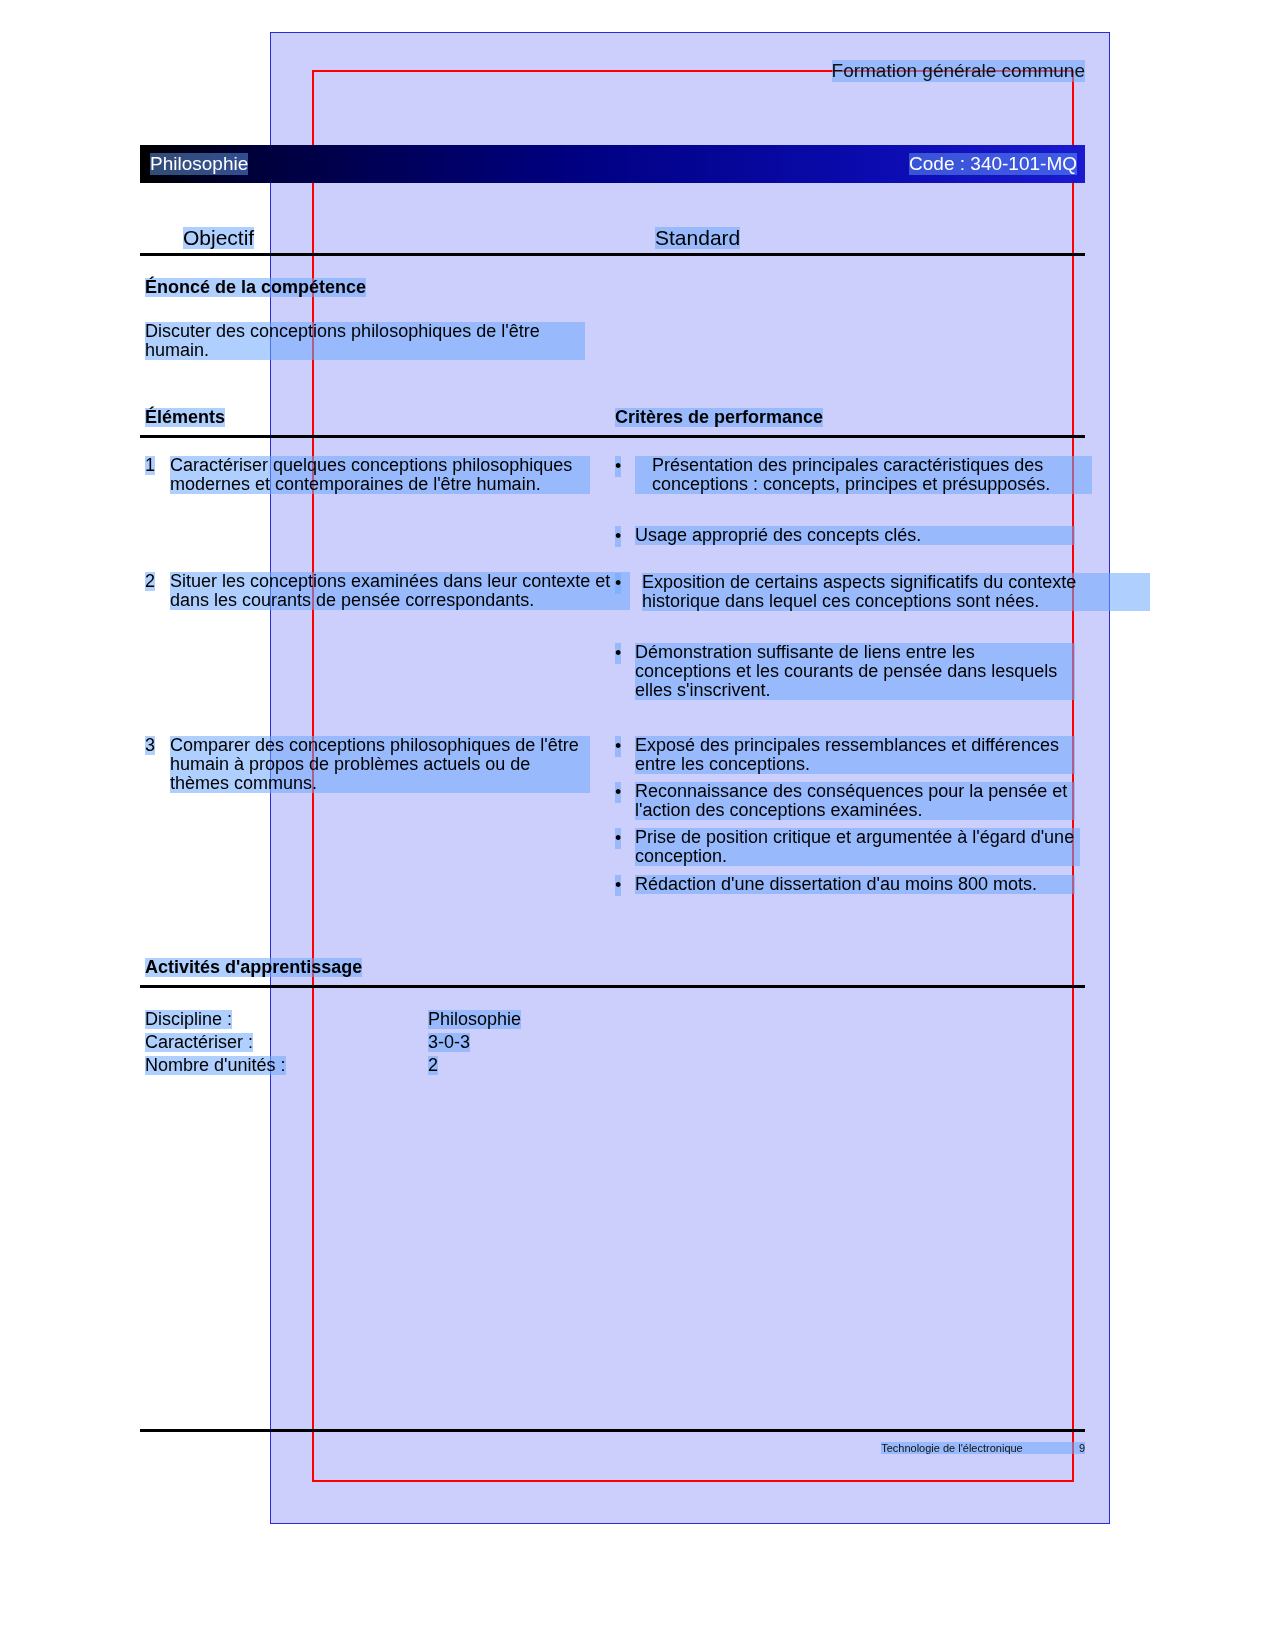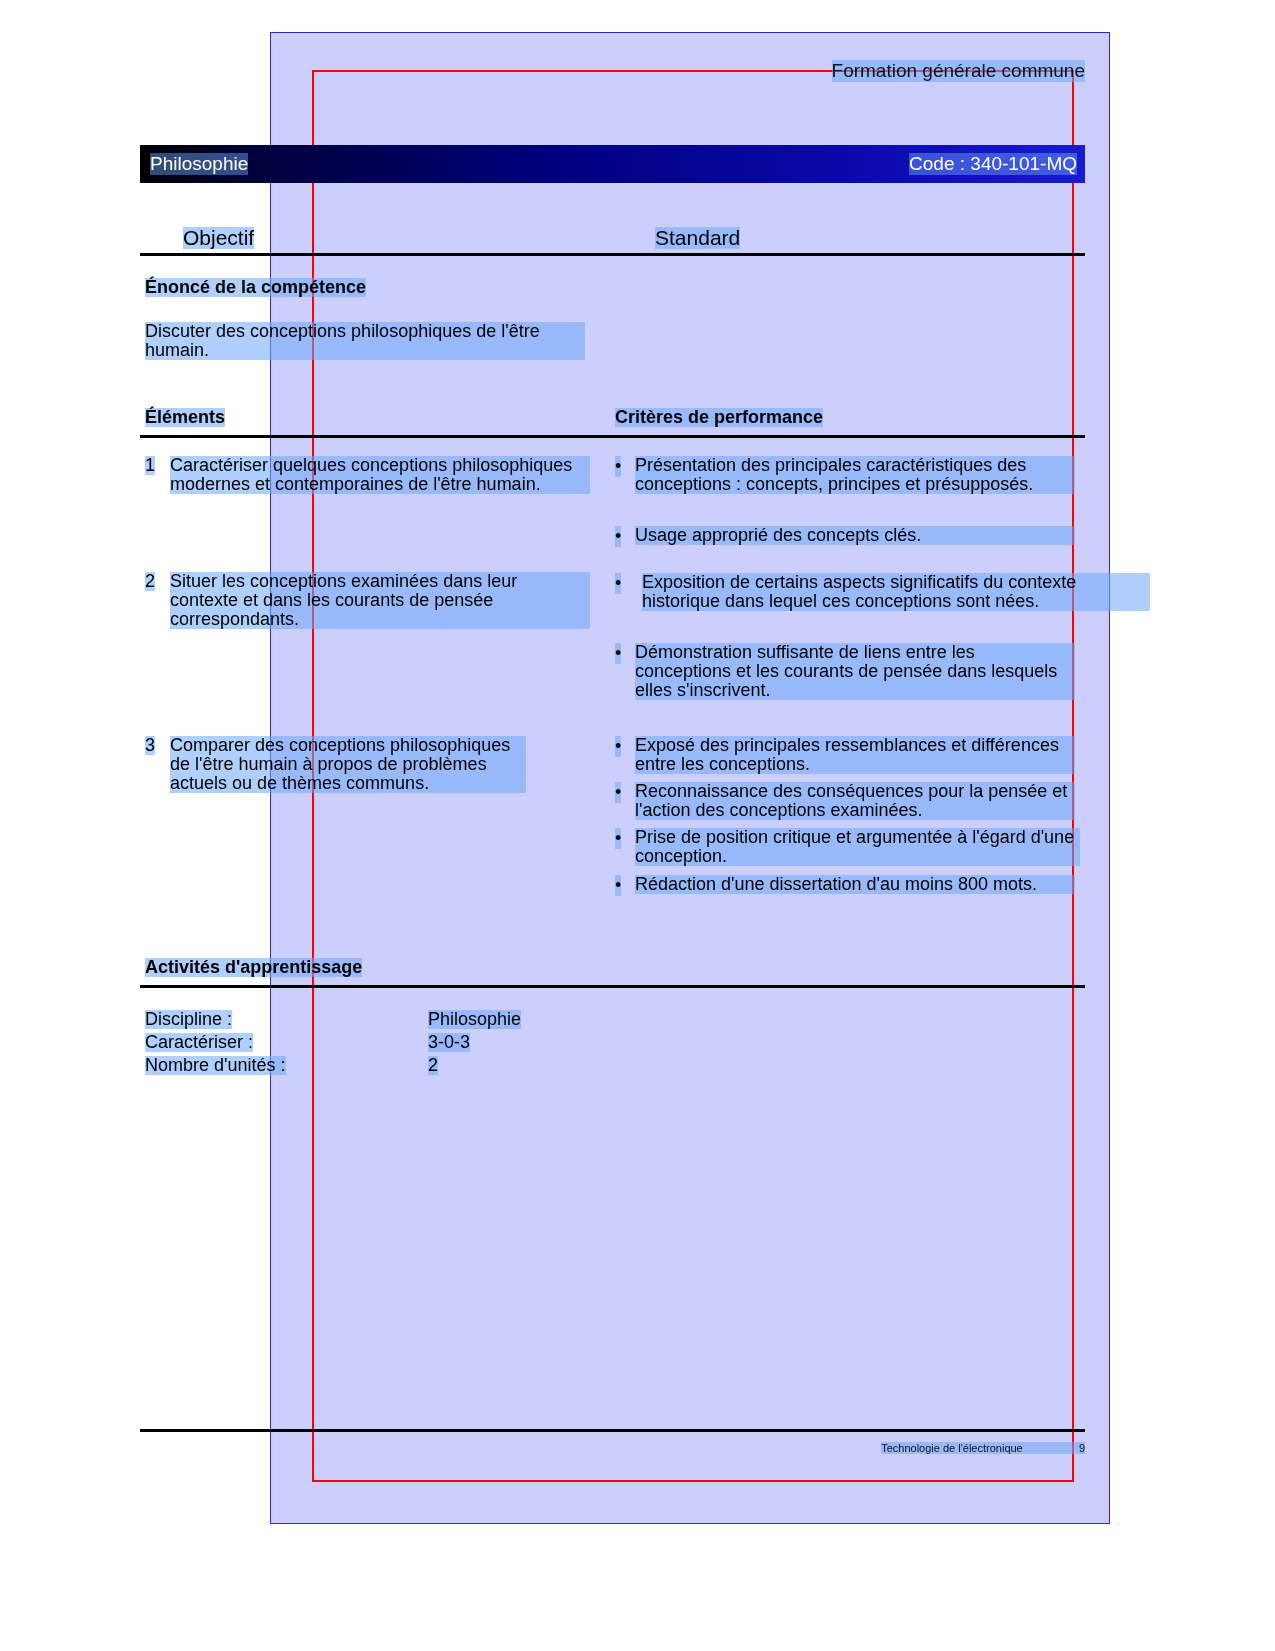--- a/index.html
+++ b/index.html
@@ -152,33 +152,33 @@
     <div class="txt sec-head" style="left:5px; top:218px;">Énoncé de la compétence</div>
     <div class="txt wrap body-txt" style="left:5px; top:262px; width:440px; white-space:normal;">Discuter des conceptions philosophiques de l'être humain.</div>
 
     <div class="txt sec-head" style="left:5px; top:348px;">Éléments</div>
     <div class="txt sec-head" style="left:475px; top:348px;">Critères de performance</div>
     <div class="rule" style="top:375px;"></div>
 
     <div class="txt num" style="left:5px; top:396px;">1</div>
     <div class="txt wrap body-txt" style="left:30px; top:396px; width:420px;">Caractériser quelques conceptions philosophiques modernes et contemporaines de l'être humain.</div>
     <div class="bullet" style="left:475px; top:396px;">•</div>
-    <div class="txt wrap body-txt" style="left:495px; top:396px; width:440px;">Présentation des principales caractéristiques des conceptions : concepts, principes et présupposés.</div>
+    <div class="txt wrap body-txt" style="left:495px; top:396px; width:440px;padding-left:17px;">Présentation des principales caractéristiques des conceptions : concepts, principes et présupposés.</div>
     <div class="bullet" style="left:475px; top:466px;">•</div>
     <div class="txt wrap body-txt" style="left:495px; top:466px; width:440px;">Usage approprié des concepts clés.</div>
 
     <div class="txt num" style="left:5px; top:512px;">2</div>
-    <div class="txt wrap body-txt" style="left:30px; top:512px; width:420px;">Situer les conceptions examinées dans leur contexte et dans les courants de pensée correspondants.</div>
+    <div class="txt wrap body-txt" style="left:30px; top:512px; width:460px;">Situer les conceptions examinées dans leur contexte et dans les courants de pensée correspondants.</div>
     <div class="bullet" style="left:475px; top:513px;">•</div>
     <div class="txt wrap body-txt" style="left:502px; top:513px; width:508px;">Exposition de certains aspects significatifs du contexte historique dans lequel ces conceptions sont nées.</div>
     <div class="bullet" style="left:475px; top:583px;">•</div>
     <div class="txt wrap body-txt" style="left:495px; top:583px; width:440px;">Démonstration suffisante de liens entre les conceptions et les courants de pensée dans lesquels elles s'inscrivent.</div>
 
     <div class="txt num" style="left:5px; top:676px;">3</div>
-    <div class="txt wrap body-txt" style="left:30px; top:676px; width:356px;">Comparer des conceptions philosophiques de l'être humain à propos de problèmes actuels ou de thèmes communs.</div>
+    <div class="txt wrap body-txt" style="left:30px; top:676px; width:420px;">Comparer des conceptions philosophiques de l'être humain à propos de problèmes actuels ou de thèmes communs.</div>
     <div class="bullet" style="left:475px; top:676px;">•</div>
     <div class="txt wrap body-txt" style="left:495px; top:676px; width:440px;">Exposé des principales ressemblances et différences entre les conceptions.</div>
     <div class="bullet" style="left:475px; top:722px;">•</div>
     <div class="txt wrap body-txt" style="left:495px; top:722px; width:440px;">Reconnaissance des conséquences pour la pensée et l'action des conceptions examinées.</div>
     <div class="bullet" style="left:475px; top:768px;">•</div>
     <div class="txt wrap body-txt" style="left:495px; top:768px; width:445px;">Prise de position critique et argumentée à l'égard d'une conception.</div>
     <div class="bullet" style="left:475px; top:815px;">•</div>
     <div class="txt wrap body-txt" style="left:495px; top:815px; width:440px;">Rédaction d'une dissertation d'au moins 800 mots.</div>
 
     <div class="txt sec-head" style="left:5px; top:898px;">Activités d'apprentissage</div>

